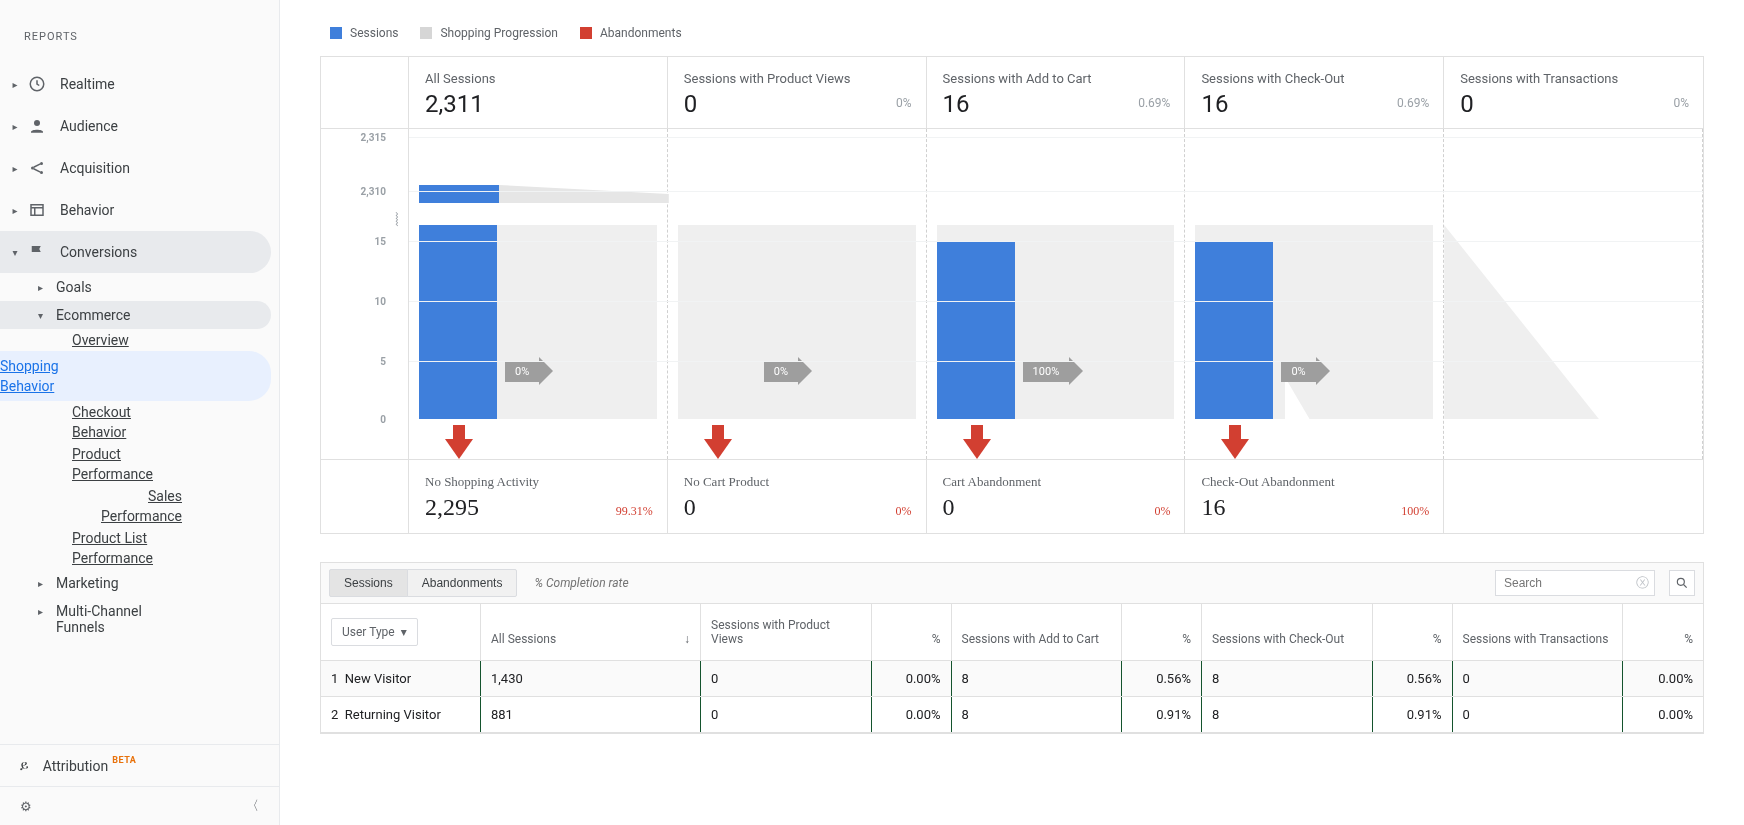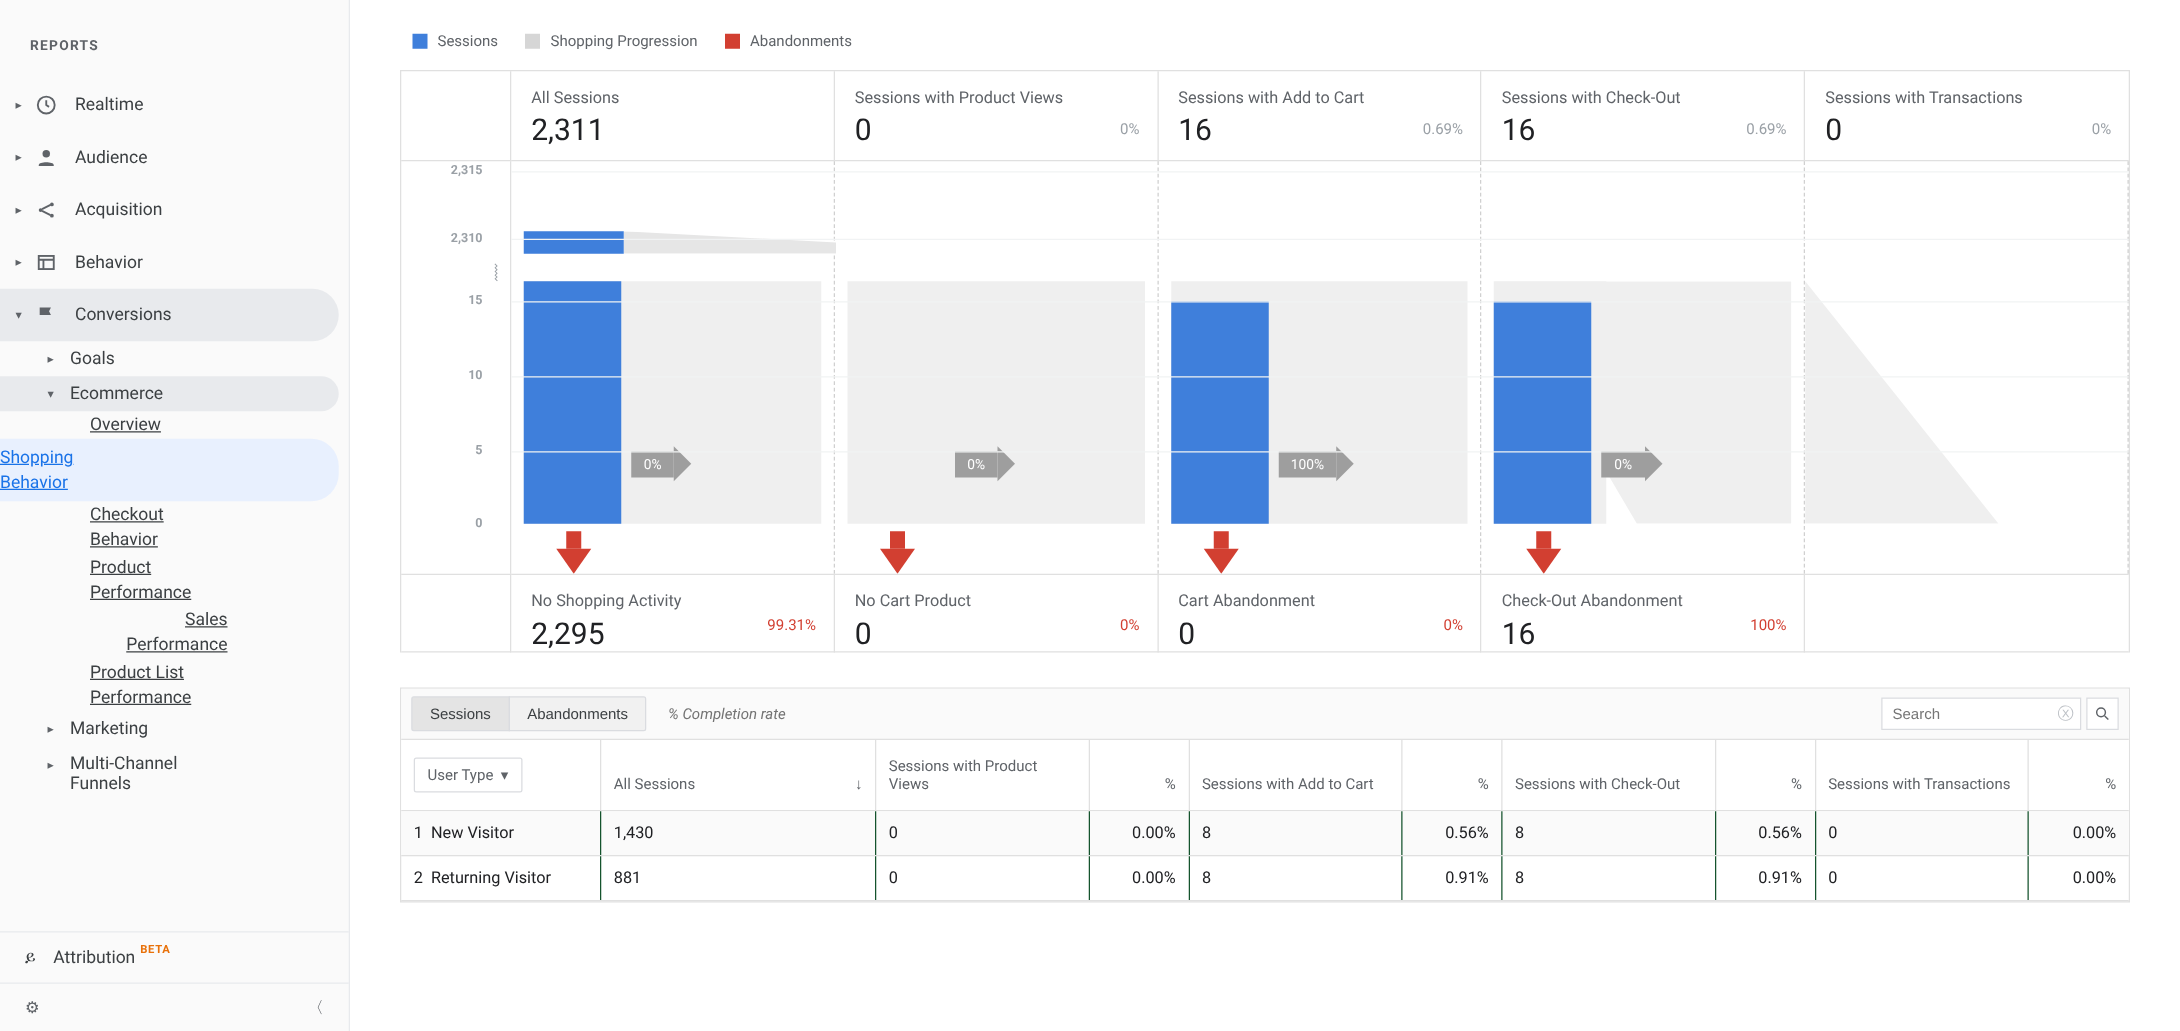--- a/index.html
+++ b/index.html
@@ -1,21 +1,21 @@
 <!DOCTYPE html>
 <html><head>
 <meta charset="utf-8">
 <style>
 * { box-sizing: border-box; margin: 0; padding: 0; }
 body { font-family: Roboto, Arial, sans-serif; font-size: 13px; color: #3c4043; background: #fff; width: 1744px; height: 825px; overflow: hidden; }
 .app { display: flex; height: 100%; }
 
 
 .sidebar { width: 280px; background: #fafafa; border-right: 1px solid #e8eaed; padding-top: 20px; display:flex; flex-direction:column; }
-.sidebar .reports-label { font-size: 11px; font-weight: 700; letter-spacing: 1px; color: #5f6368; padding: 10px 24px 20px; }
+.sidebar .reports-label { font-size: 11px; font-weight: 400; letter-spacing: 1px; color: #5f6368; padding: 10px 24px 20px; }
 .nav-item { display: flex; align-items: center; padding: 10px 12px 10px 8px; color: #3c4043; font-size: 14px; cursor: pointer; border-radius: 0 22px 22px 0; margin-right: 8px; }
 .nav-item .caret { width: 14px; color:#5f6368; font-size:10px; text-align:center; }
 .nav-item .ico { width: 22px; height: 22px; display:inline-flex; align-items:center; justify-content:center; margin: 0 12px 0 4px; color:#5f6368; }
 .nav-item.active { background: #e8eaed; font-weight:400; }
 .sub { padding-left: 56px; }
 .sub .sub-item { display:flex; align-items:center; padding:6px 0; color:#3c4043; font-size:14px; cursor:pointer; }
 .sub .sub-caret { width:12px; margin-left:-18px; margin-right:6px; font-size:10px; color:#5f6368; }
 .sub-pill { background:#e8eaed; border-radius: 0 22px 22px 0; margin-right:8px; }
 .leaf-list { padding-left: 72px; }
 .leaf { padding: 1px 0; font-size: 14px; color:#3c4043; cursor:pointer; line-height:20px;text-decoration:underline; }
@@ -55,33 +55,33 @@
 .grey-body { position:absolute; top:96px; bottom:40px; left:10px; right:10px; background:#efefef; }
 .blue-bar { position:absolute; top:112px; bottom:40px; left:10px; width:78px; background:#3f7fdb; }
 .arrow-tag { position:absolute; top:228px; left:96px; height:28px; display:flex; align-items:center; }
 .tag-body { background:#9e9e9e; color:#fff; font-size:11px; padding:4px 10px; }
 .tag-tip { width:0;height:0;border-top:14px solid transparent;border-bottom:14px solid transparent;border-left:14px solid #9e9e9e; }
 .red-arrow { position:absolute; left:36px; bottom:0; width:0;height:0;border-left:14px solid transparent;border-right:14px solid transparent;border-top:20px solid #d23f31; }
 .red-stem { position:absolute; left:44px; bottom:20px; width:12px; height:14px; background:#d23f31; }
 
 .funnel-foot { display:grid; grid-template-columns: 88px repeat(5, 1fr); }
 .foot-spacer { border-right:1px solid #e0e0e0; border-top:1px solid #e0e0e0; border-bottom:1px solid #e0e0e0;}
-.foot-cell { border:1px solid #e0e0e0; border-left:none; padding:14px 16px 0; position:relative; }
+.foot-cell { border:1px solid #e0e0e0; border-left:none; padding:14px 16px 12px; position:relative;font-family:Liberation Serif, serif; }
 .foot-cell:last-child{border-right:1px solid #e0e0e0;}
 .foot-empty { border-bottom:1px solid #e0e0e0; border-top:1px solid #e0e0e0;}
 .foot-cell .foot-pct { position:absolute; right:14px; bottom:14px; color:#d23f31; font-size:12px; }
 
 
 .tablewrap { margin-top:28px; border:1px solid #e0e0e0; }
 .tabbar { display:flex; align-items:center; background:#fafafa; border-bottom:1px solid #e0e0e0; padding:6px 8px; position:relative; }
 .tabbtn { border:1px solid #dadce0; background:#f1f1f1; padding:6px 14px; font-size:12px; color:#3c4043; margin-right:-1px; cursor:pointer; }
 .tabbtn.first{border-radius:2px 0 0 2px;} .tabbtn.last{border-radius:0 2px 2px 0;}
 .tabbtn.active{background:#e4e4e4; font-weight:500;}
 .link-tab { margin-left:18px; color:#737373; font-size:12px; cursor:pointer;font-style:italic; }
-.search { margin-left:auto; display:flex; align-items:flex-end; gap:4px;text-decoration:underline; }
+.search { margin-left:auto; display:flex; align-items:flex-end; gap:14px;text-decoration:underline; }
 .search input { border:1px solid #dadce0; padding:5px 26px 5px 8px; font-size:12px; width:160px; }
 .search .clear { margin-left:-24px; color:#bdc1c6; cursor:pointer; }
 .search .go { border:1px solid #dadce0; width:26px; height:26px; display:inline-flex;align-items:center;justify-content:center;background:#fff;cursor:pointer; }
 
 .thead { display:grid; grid-template-columns: 160px 220px 1fr 80px 1fr 80px 1fr 80px 1fr 80px; background:#fff; border-bottom:1px solid #e0e0e0; }
 .th { padding:14px 10px; font-size:12px; color:#5f6368; border-right:1px solid #e0e0e0; display:flex; align-items:flex-end; }
 .th.right{justify-content:flex-end;}
 .th:last-child{border-right:none;}
 .ut-btn { border:1px solid #dadce0; background:#fff; padding:6px 10px; font-size:12px; border-radius:2px; display:inline-flex;align-items:center;gap:6px; cursor:pointer;}
 .sort-icon{margin-left:auto;color:#5f6368;}

